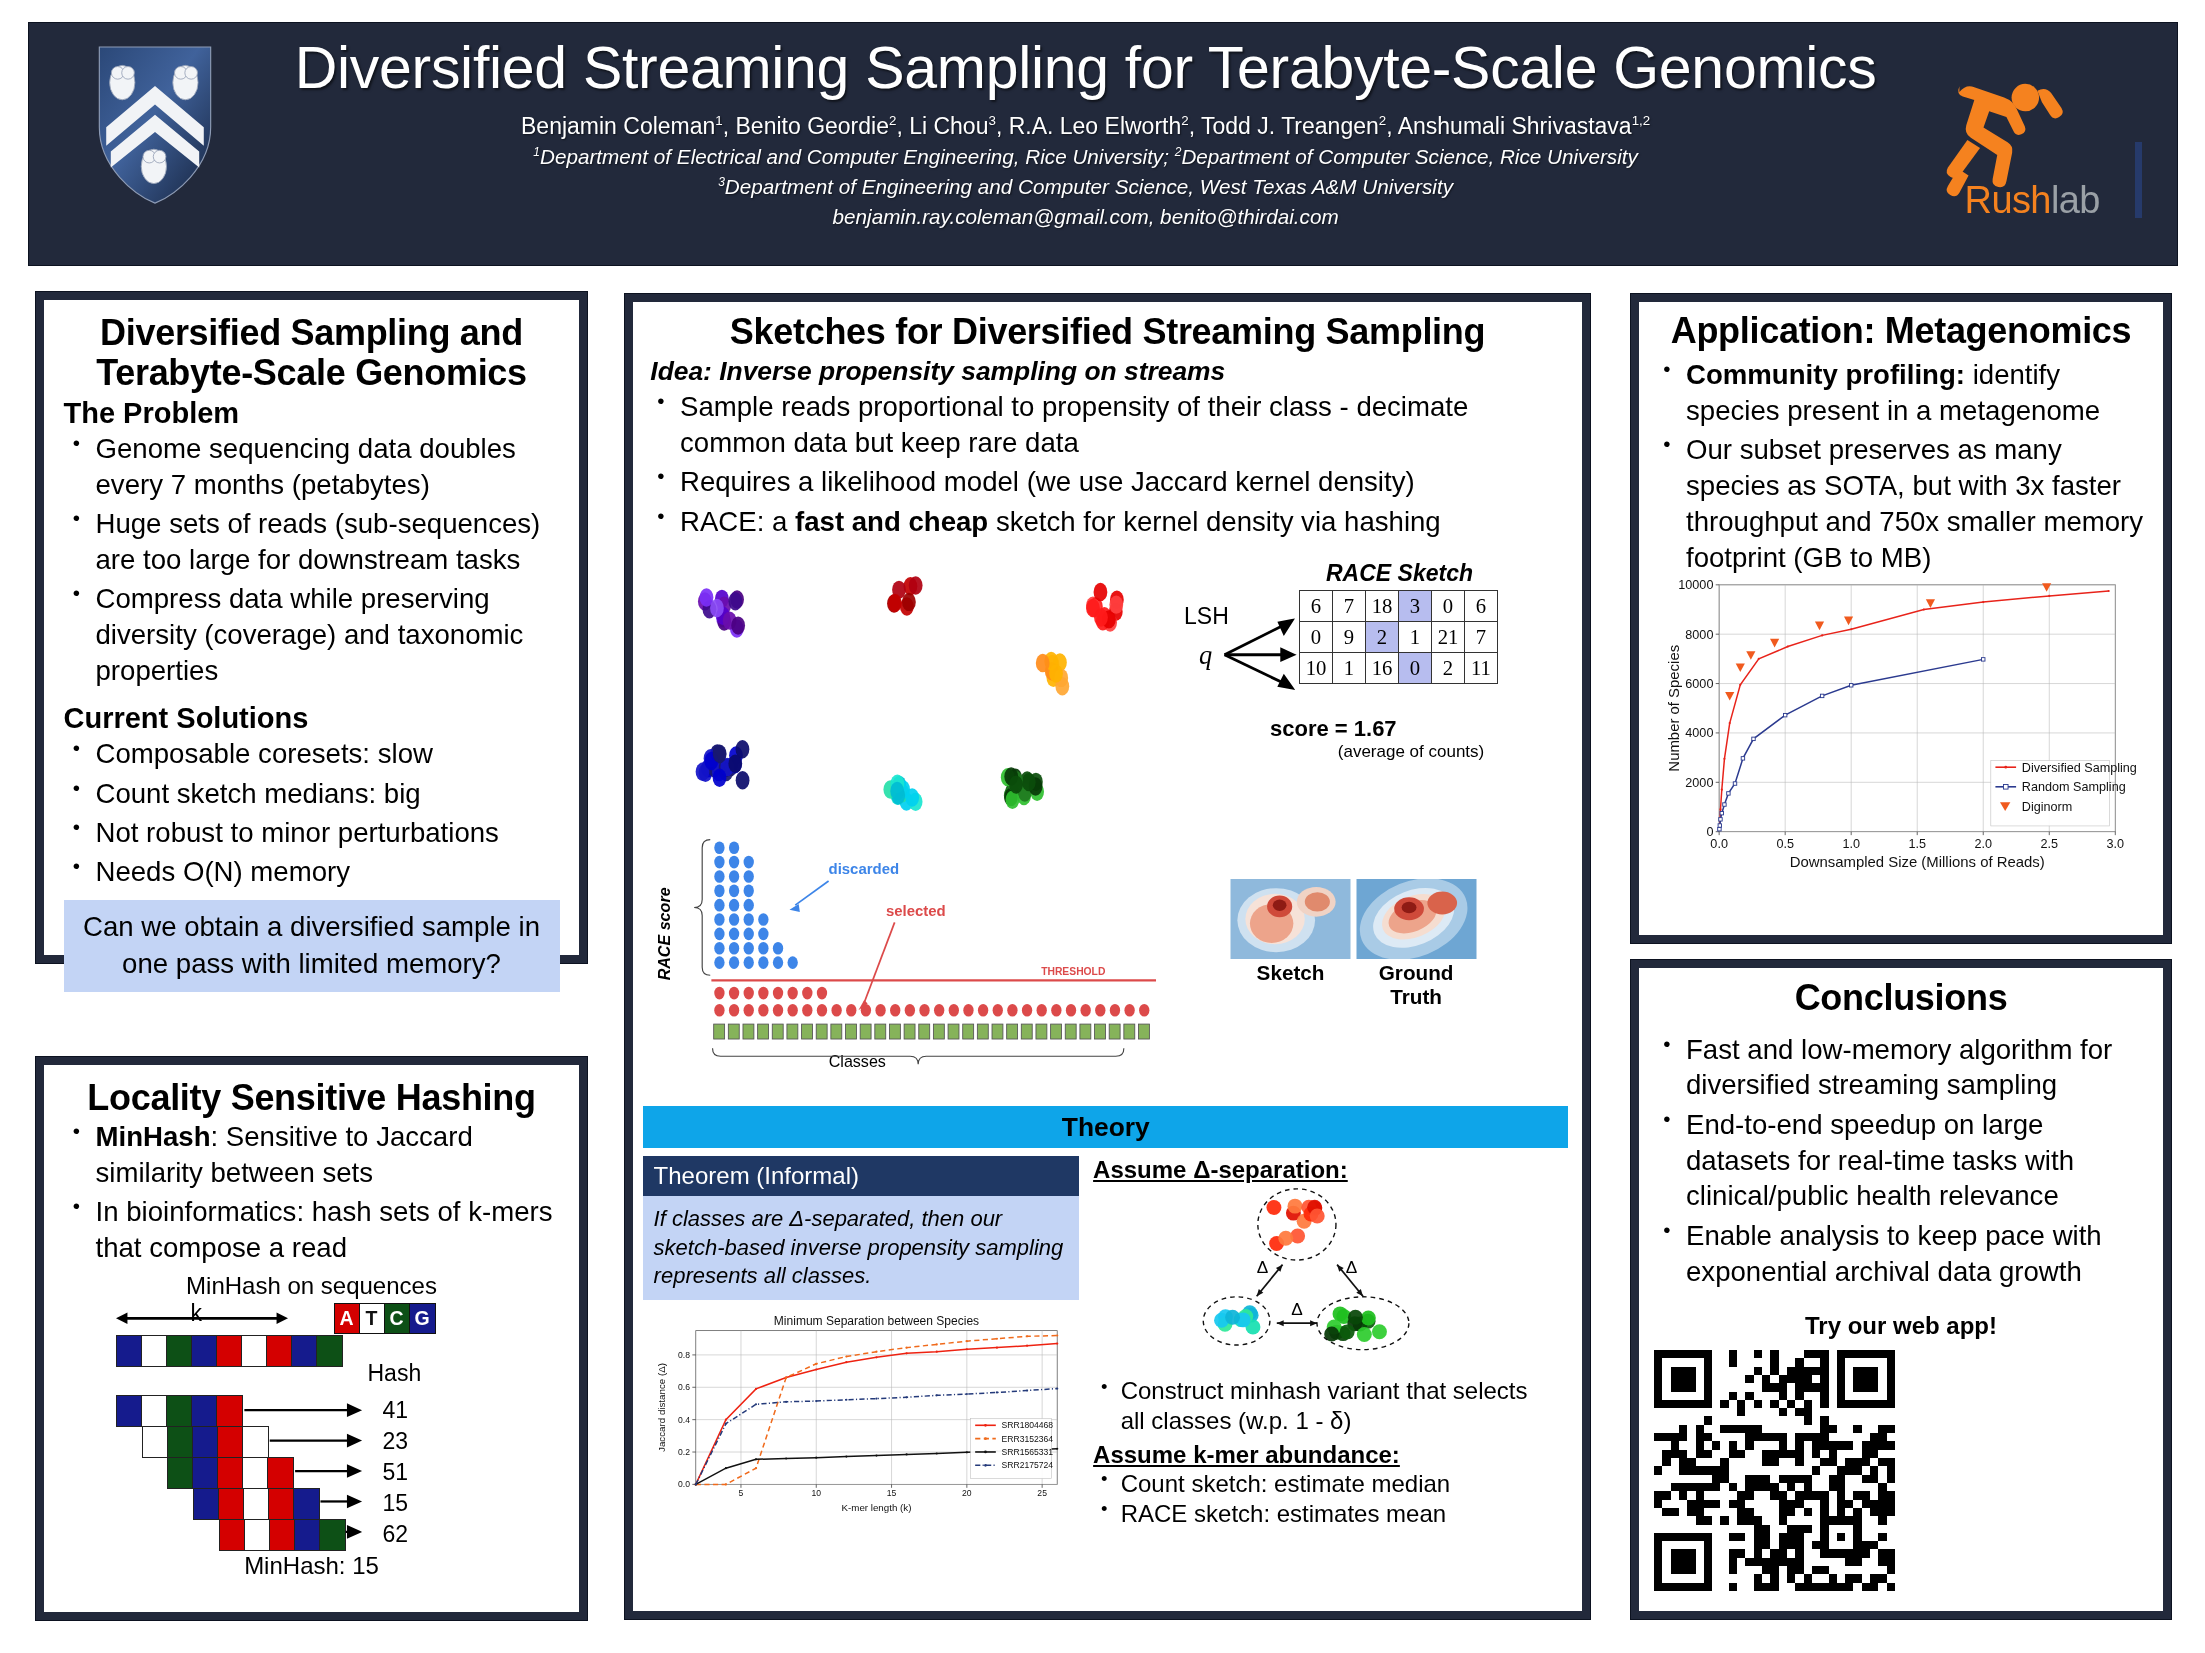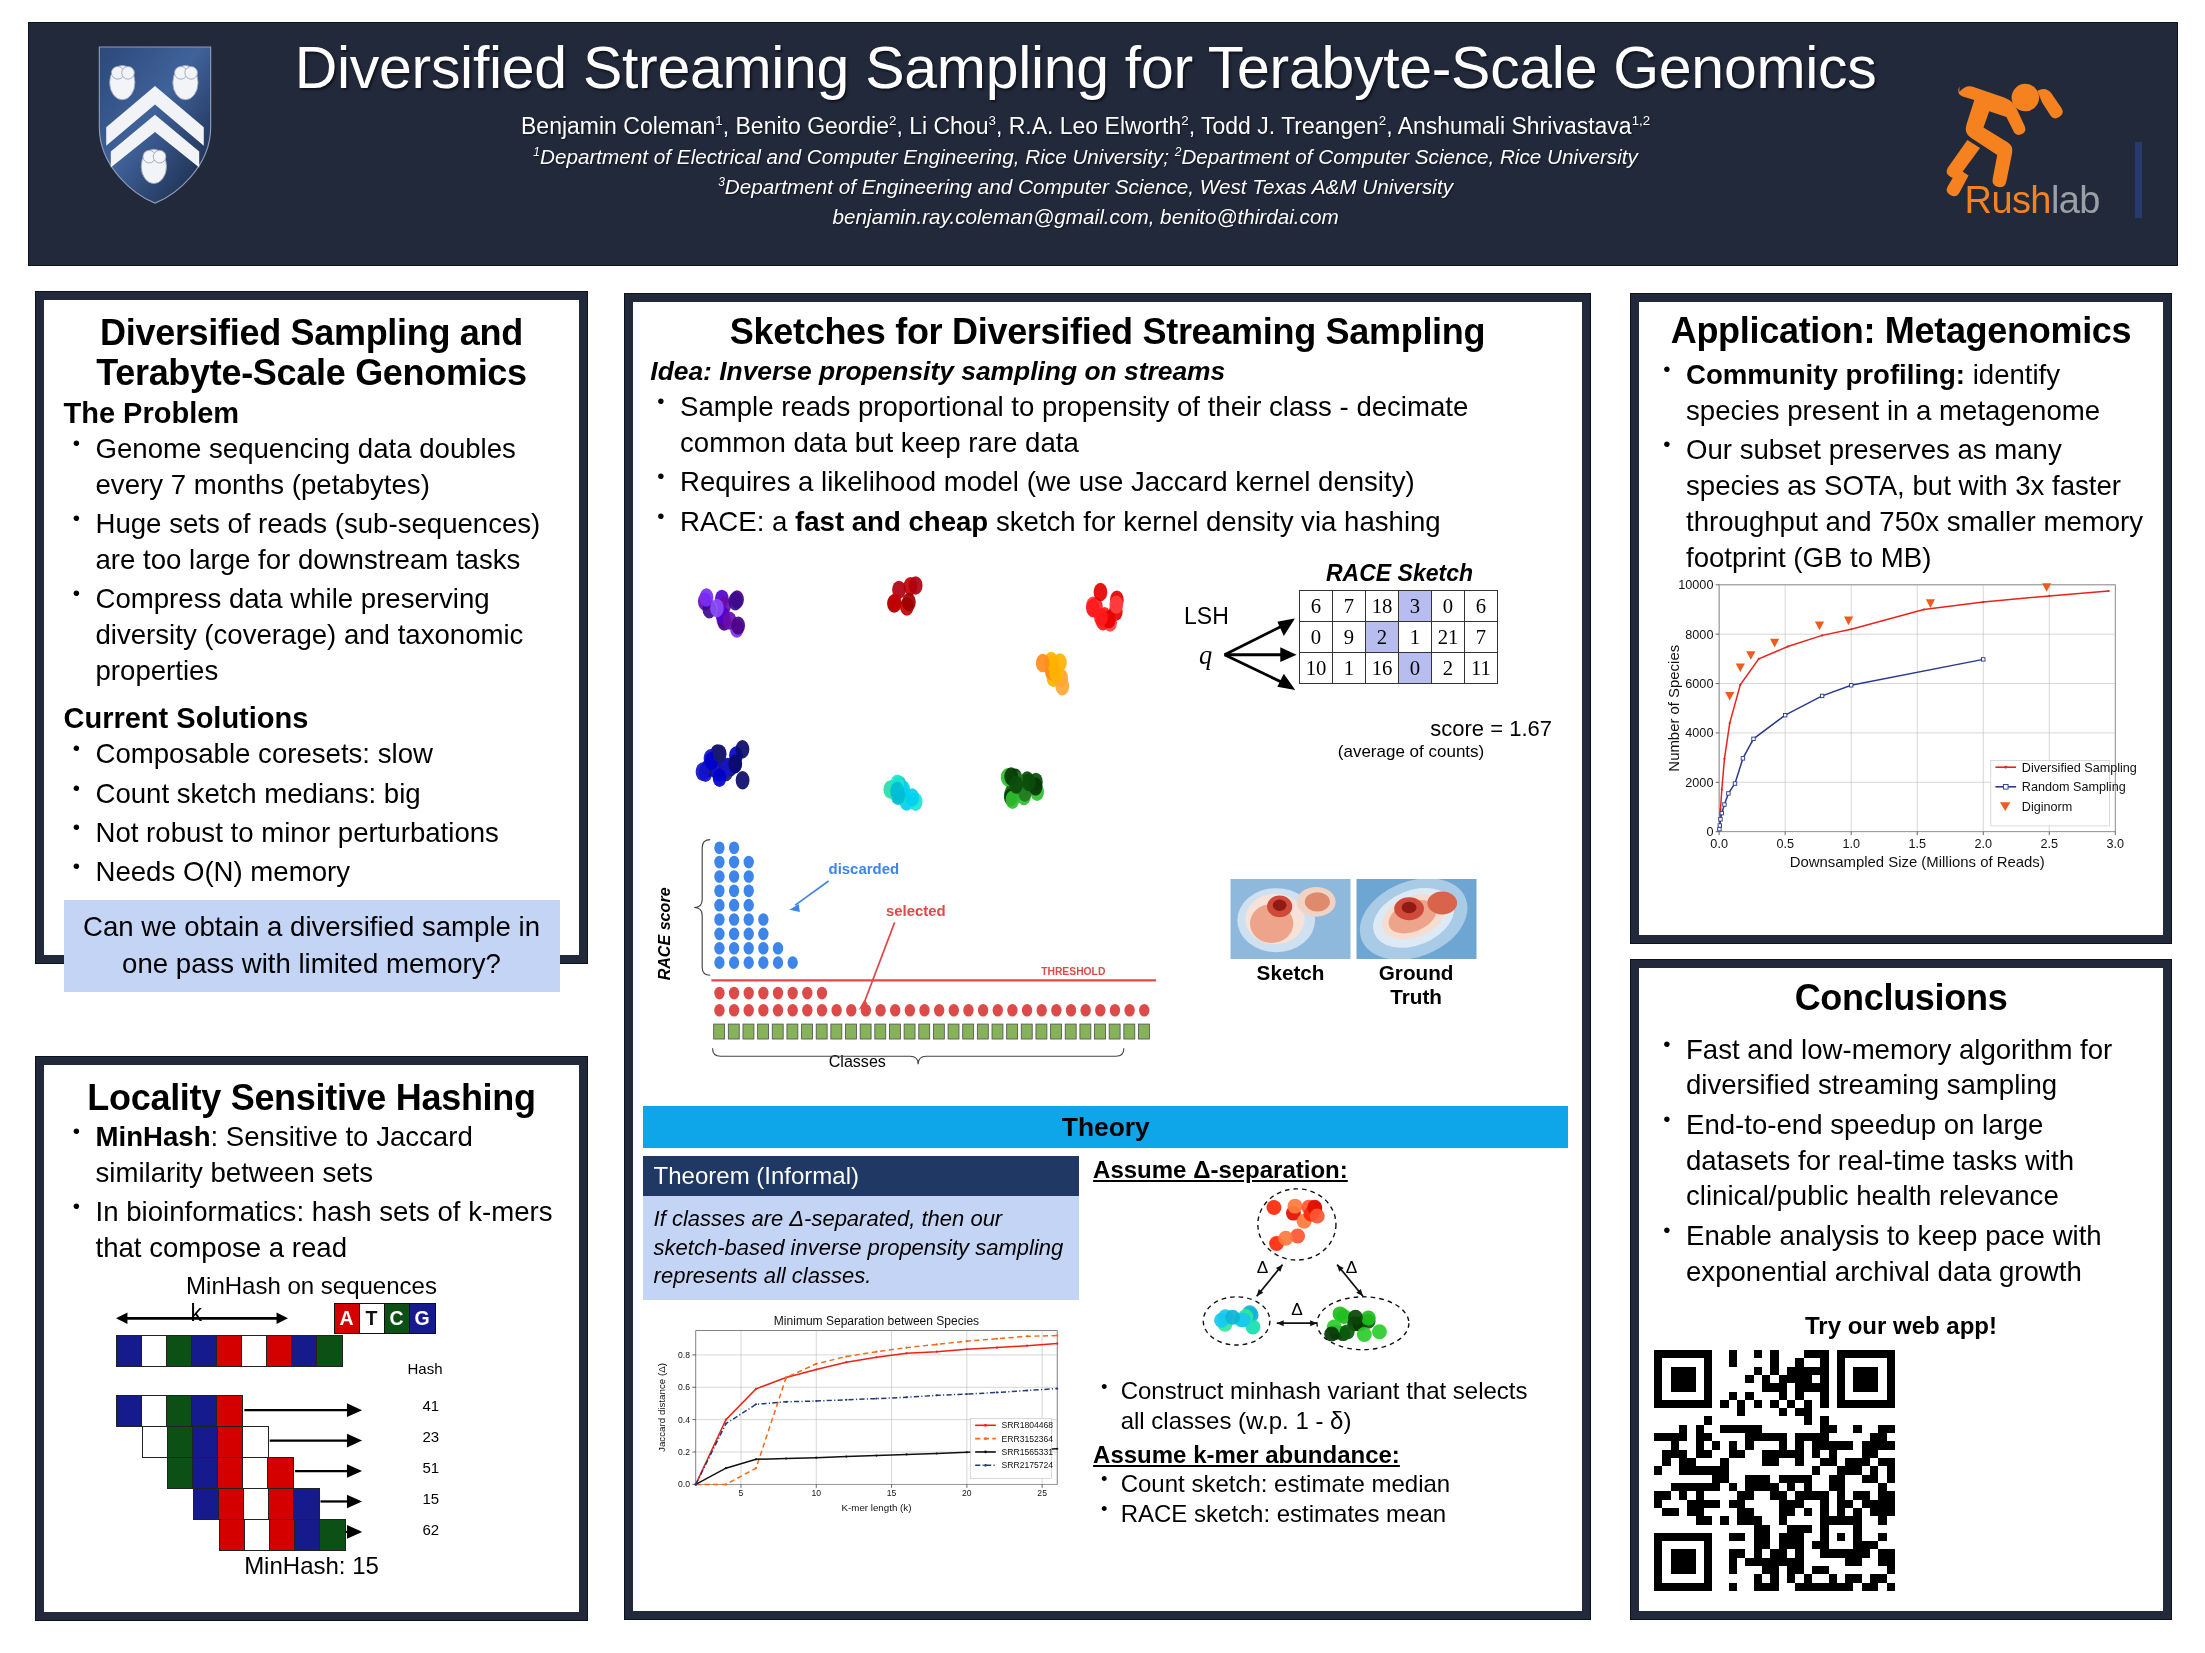--- a/index.html
+++ b/index.html
@@ -97,32 +97,32 @@
   .legend-nuc { position: absolute; left: 270px; top: 0px; display: flex; border: 1.1px solid #111; }
   .legend-nuc span {
     width: 25px; height: 29px; color: #fff; font-size: 19.5px; font-weight: bold;
     display: flex; align-items: center; justify-content: center;
     border-right: 0.6px solid #111;
   }
   .legend-nuc span:last-child { border-right: none; }
   .lnA { background:#d40000; } .lnT { background:#fff; color:#111 !important; }
   .lnC { background:#0d5016; } .lnG { background:#151b8d; }
   .karrow { position: absolute; left: 52px; top: 4.6px; width: 172px; height: 20.7px; }
-  .hashlbl { position: absolute; font-size: 15px; margin-left: 40px; }
+  .hashlbl { position: absolute; font-size: 23px; }
   .mh-final { text-align: center; font-size: 24px; margin-top: 2.3px; }
 
   
   .race-title { font-size: 23px; font-style: italic; font-weight: bold; text-align: center; }
   table.race { border-collapse: collapse; }
   table.race td {
     width: 33px; height: 31px; border: 1.1px solid #333; text-align: center;
     font-size: 20.7px; font-family: "Liberation Serif", serif;
   }
   td.hl { background: #b7bdef; }
-  .score { font-size: 22px; font-weight: normal; text-align: right; }
+  .score { font-size: 22px; font-weight: bold; text-align: left; }
   .score-sub { font-size: 17px; text-align: center; }
 
   
   .theory-band {
     background: #0ea5e9; text-align: center; font-size: 26.4px; font-weight: bold;
     padding: 5.7px 0;
   }
   .thm-head { background:#1f3864; color:#fff; font-size: 24px; padding: 5.7px 10.3px; }
   .thm-body { background:#c3d4f5; font-size: 22px; font-style: italic; padding: 9.2px 10.3px; line-height:1.3; }
   .assume-h { font-size: 24px; font-weight: bold; text-decoration: underline; }

